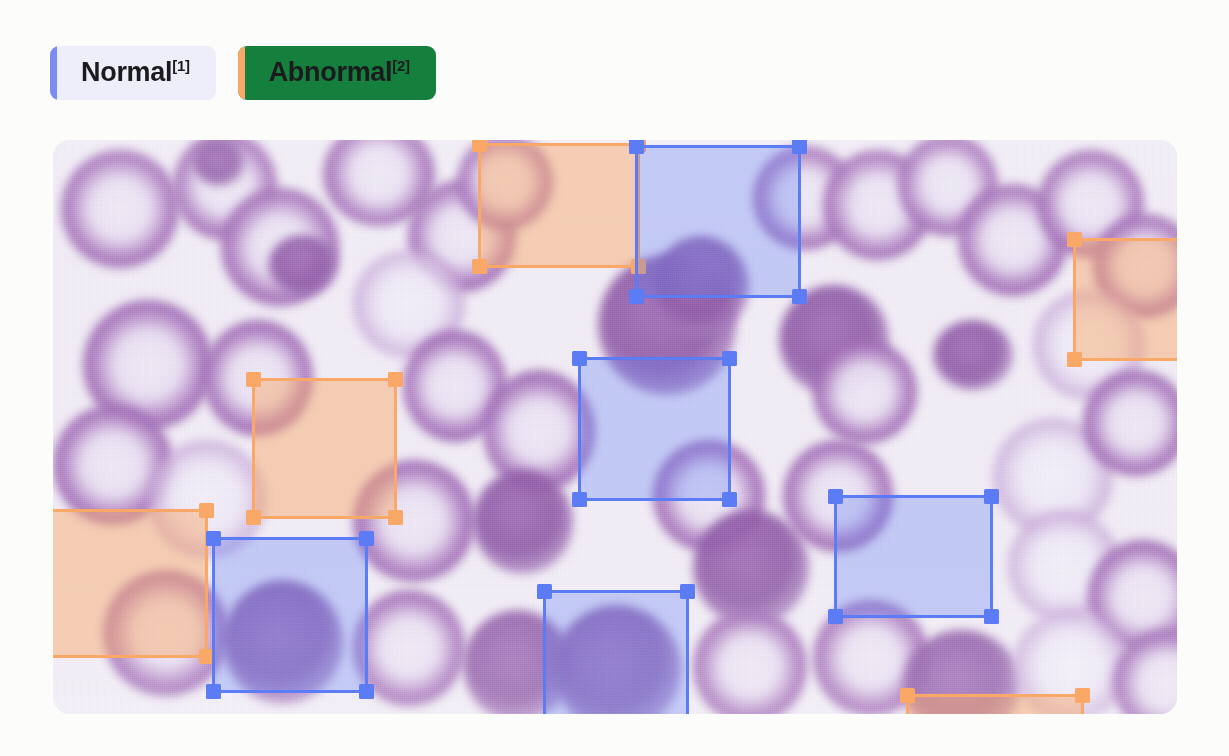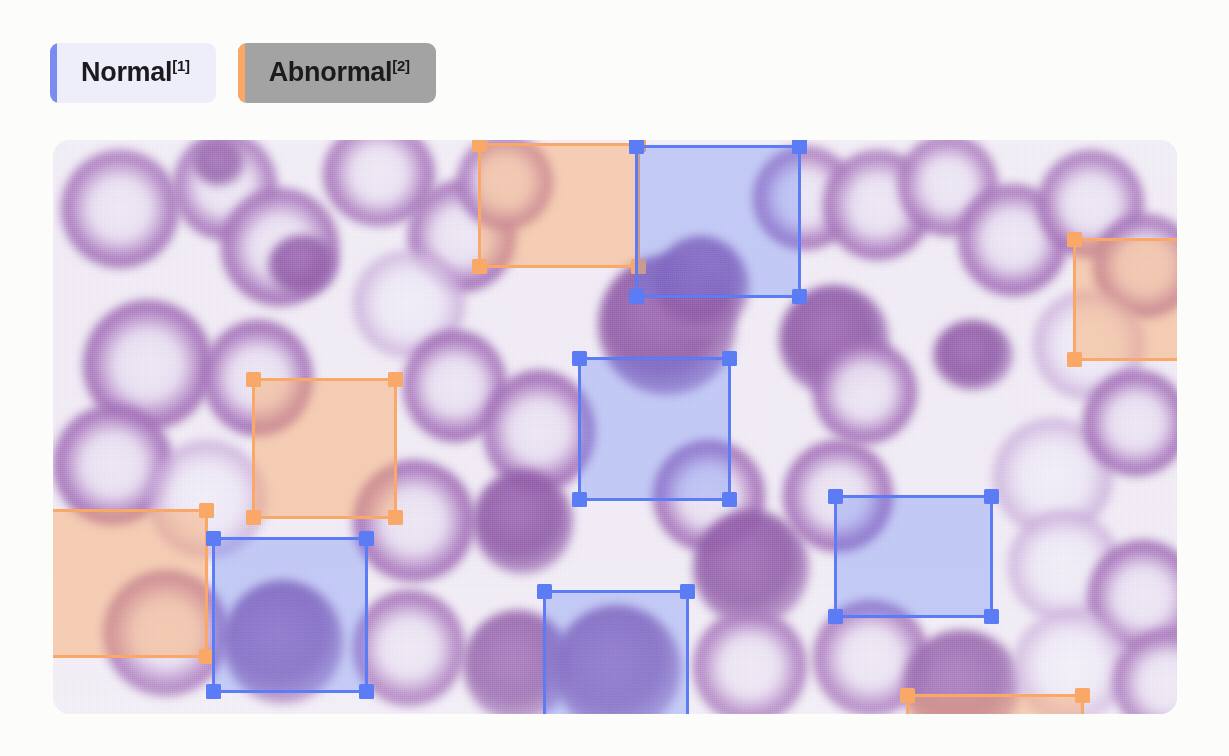--- a/index.html
+++ b/index.html
@@ -27,21 +27,21 @@
     display: flex;
     align-items: center;
     gap: 22px;
     height: 54px;
   }
 
   .legend-chip {
     position: relative;
     display: flex;
     align-items: center;
-    height: 60px;
+    height: 54px;
     border-radius: 9px;
     overflow: hidden;
     padding: 0 26px 0 0;
     cursor: pointer;
   }
   .legend-chip .bar {
     width: 7px;
     height: 100%;
     flex: 0 0 7px;
     border-radius: 4px 0 0 4px;
@@ -161,21 +161,21 @@
 </head>
 <body>
 
 <div id="app">
 
   <div id="legend">
       <div class="legend-chip" style="background: rgb(238, 238, 250);">
         <span class="bar" style="background: rgb(123, 140, 240);"></span>
         <span class="chip-label">Normal<sup class="chip-sup">[1]</sup></span>
       </div>
-      <div class="legend-chip" style="background: #a3a3a3;">
+      <div class="legend-chip" style="background: #15803d;">
         <span class="bar" style="background: rgb(249, 168, 103);"></span>
         <span class="chip-label">Abnormal<sup class="chip-sup">[2]</sup></span>
       </div>
     </div>
 
   <div id="image-panel">
     <div id="smear">
         <div class="rbc d" style="left: 8px; top: 10px; width: 118px; height: 118px;"></div>
         <div class="rbc d" style="left: 120px; top: -8px; width: 104px; height: 108px;"></div>
         <div class="rbc d" style="left: 168px; top: 48px; width: 118px; height: 118px;"></div>

